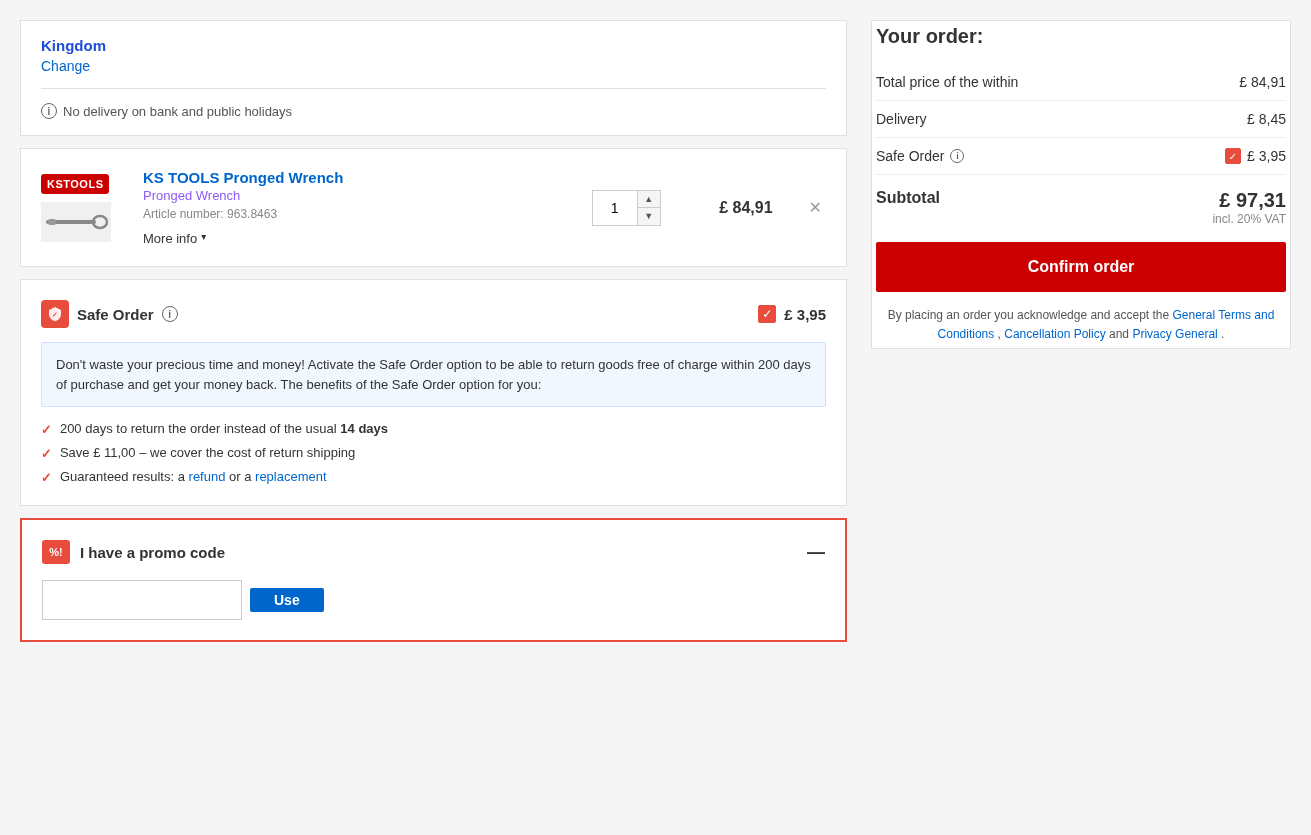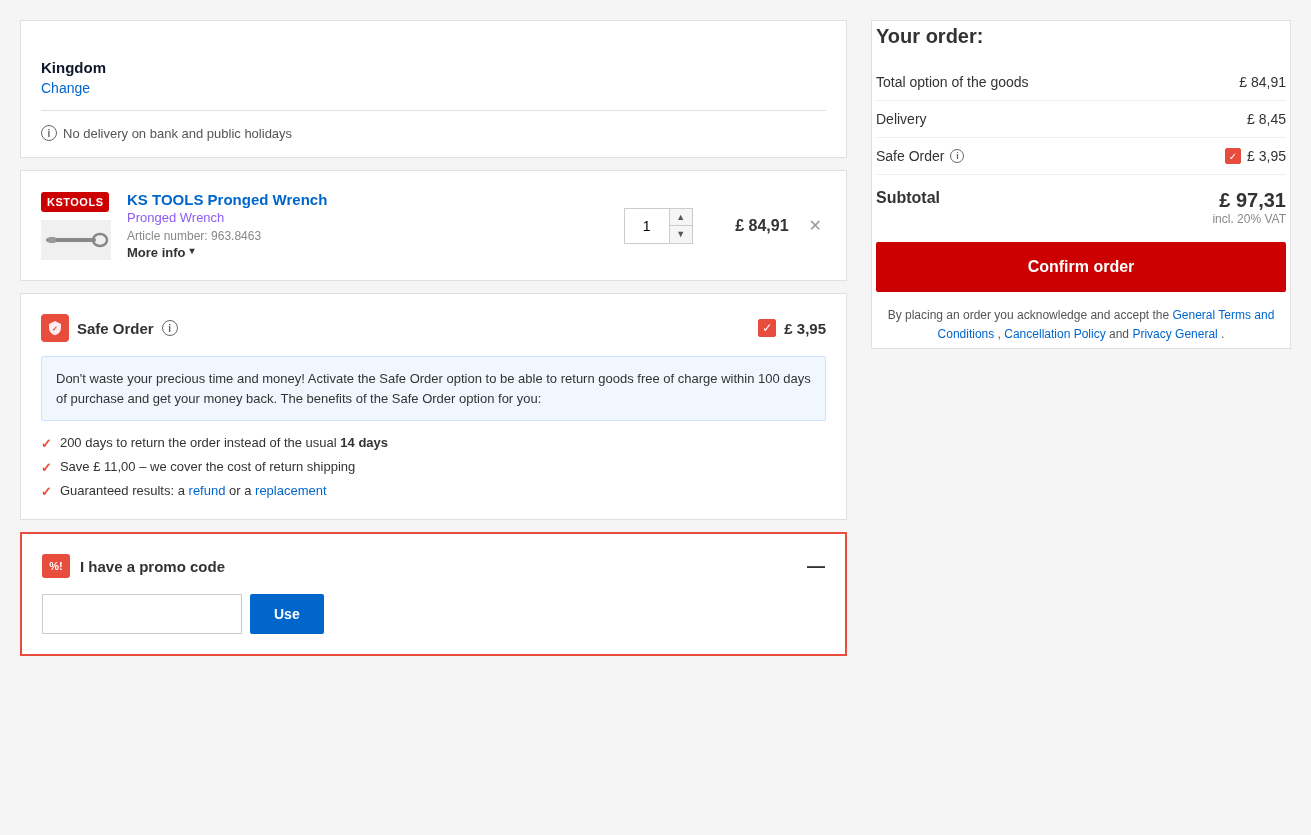--- a/index.html
+++ b/index.html
@@ -31,23 +31,22 @@
 
     
     .delivery-section {
       background: #fff;
       padding: 16px 20px;
       border: 1px solid #e0e0e0;
     }
     .delivery-country {
       font-size: 15px;
       font-weight: bold;
-      color: #0f172a;
+      color: #1d4ed8;
       margin-bottom: 4px;
-      margin-top: 22px;
     }
     .delivery-change {
       color: #0066cc;
       font-size: 14px;
       cursor: pointer;
       text-decoration: none;
     }
     .delivery-notice {
       display: flex;
       align-items: center;
@@ -74,21 +73,21 @@
 
     
     .product-card {
       background: #fff;
       border: 1px solid #e0e0e0;
       padding: 20px;
     }
     .product-row {
       display: flex;
       align-items: center;
-      gap: 16px;
+      gap: 32px;
     }
     .product-logo {
       width: 70px;
       flex-shrink: 0;
     }
     .ks-tools-logo {
       background: #cc0000;
       color: white;
       font-size: 11px;
       font-weight: bold;
@@ -127,25 +126,25 @@
     }
     .product-article {
       font-size: 12px;
       color: #888;
       margin-top: 4px;
     }
     .product-more-info {
       display: flex;
       align-items: flex-start;
       gap: 4px;
-      margin-top: 2px;
+      margin-top: 10px;
       color: #333;
       font-size: 13px;
       cursor: pointer;
-      font-weight: bold;
+      font-weight: normal;
     }
     .more-info-arrow {
       font-size: 10px;
       color: #333;
     }
     .product-qty {
       display: flex;
       flex-direction: column;
       align-items: center;
     }
@@ -322,21 +321,21 @@
     .promo-input {
       flex: 1;
       max-width: 200px;
       height: 40px;
       border: 1px solid #ccc;
       padding: 0 10px;
       font-size: 14px;
       outline: none;
     }
     .promo-use-btn {
-      height: 40px;
+      height: 24px;
       padding: 0 24px;
       background: #0066cc;
       color: white;
       border: none;
       font-size: 14px;
       font-weight: bold;
       cursor: pointer;
       border-radius: 2px;
     }
 
@@ -514,21 +513,21 @@
             </svg>
           </div>
           <span>Safe Order</span>
           <span class="info-circle">i</span>
         </div>
         <div class="safe-order-price-group">
           <div class="checkbox-checked">✓</div>
           <span class="safe-order-price">£ 3,95</span>
         </div>
       </div>
-      <div class="safe-order-description">Don't waste your precious time and money! Activate the Safe Order option to be able to return goods free of charge within 100 days of purchase and get your money back. The benefits of the Safe Order option for you:</div>
+      <div class="safe-order-description">Don't waste your precious time and money! Activate the Safe Order option to be able to return goods free of charge within 200 days of purchase and get your money back. The benefits of the Safe Order option for you:</div>
       <div class="safe-order-benefits">
         <div class="benefit-item">
           <span class="checkmark">✓</span>
           <span>200 days to return the order instead of the usual <strong>14 days</strong></span>
         </div>
         <div class="benefit-item">
           <span class="checkmark">✓</span>
           <span>Save £ 11,00 – we cover the cost of return shipping</span>
         </div>
         <div class="benefit-item">
@@ -552,21 +551,21 @@
       </div>
     </div>
 
   </div>
 
   <div class="right-column">
     <div class="order-summary">
       <div class="order-title">Your order:</div>
 
       <div class="order-line">
-        <span class="order-line-label">Total option of the goods</span>
+        <span class="order-line-label">Total price of the within</span>
         <span class="order-line-value">£ 84,91</span>
       </div>
       <div class="order-line">
         <span class="order-line-label">Delivery</span>
         <span class="order-line-value">£ 8,45</span>
       </div>
       <div class="safe-order-line">
         <div class="safe-order-label-group">
           <span>Safe Order</span>
           <span class="info-circle" style="width:14px;height:14px;font-size:9px;">i</span>

